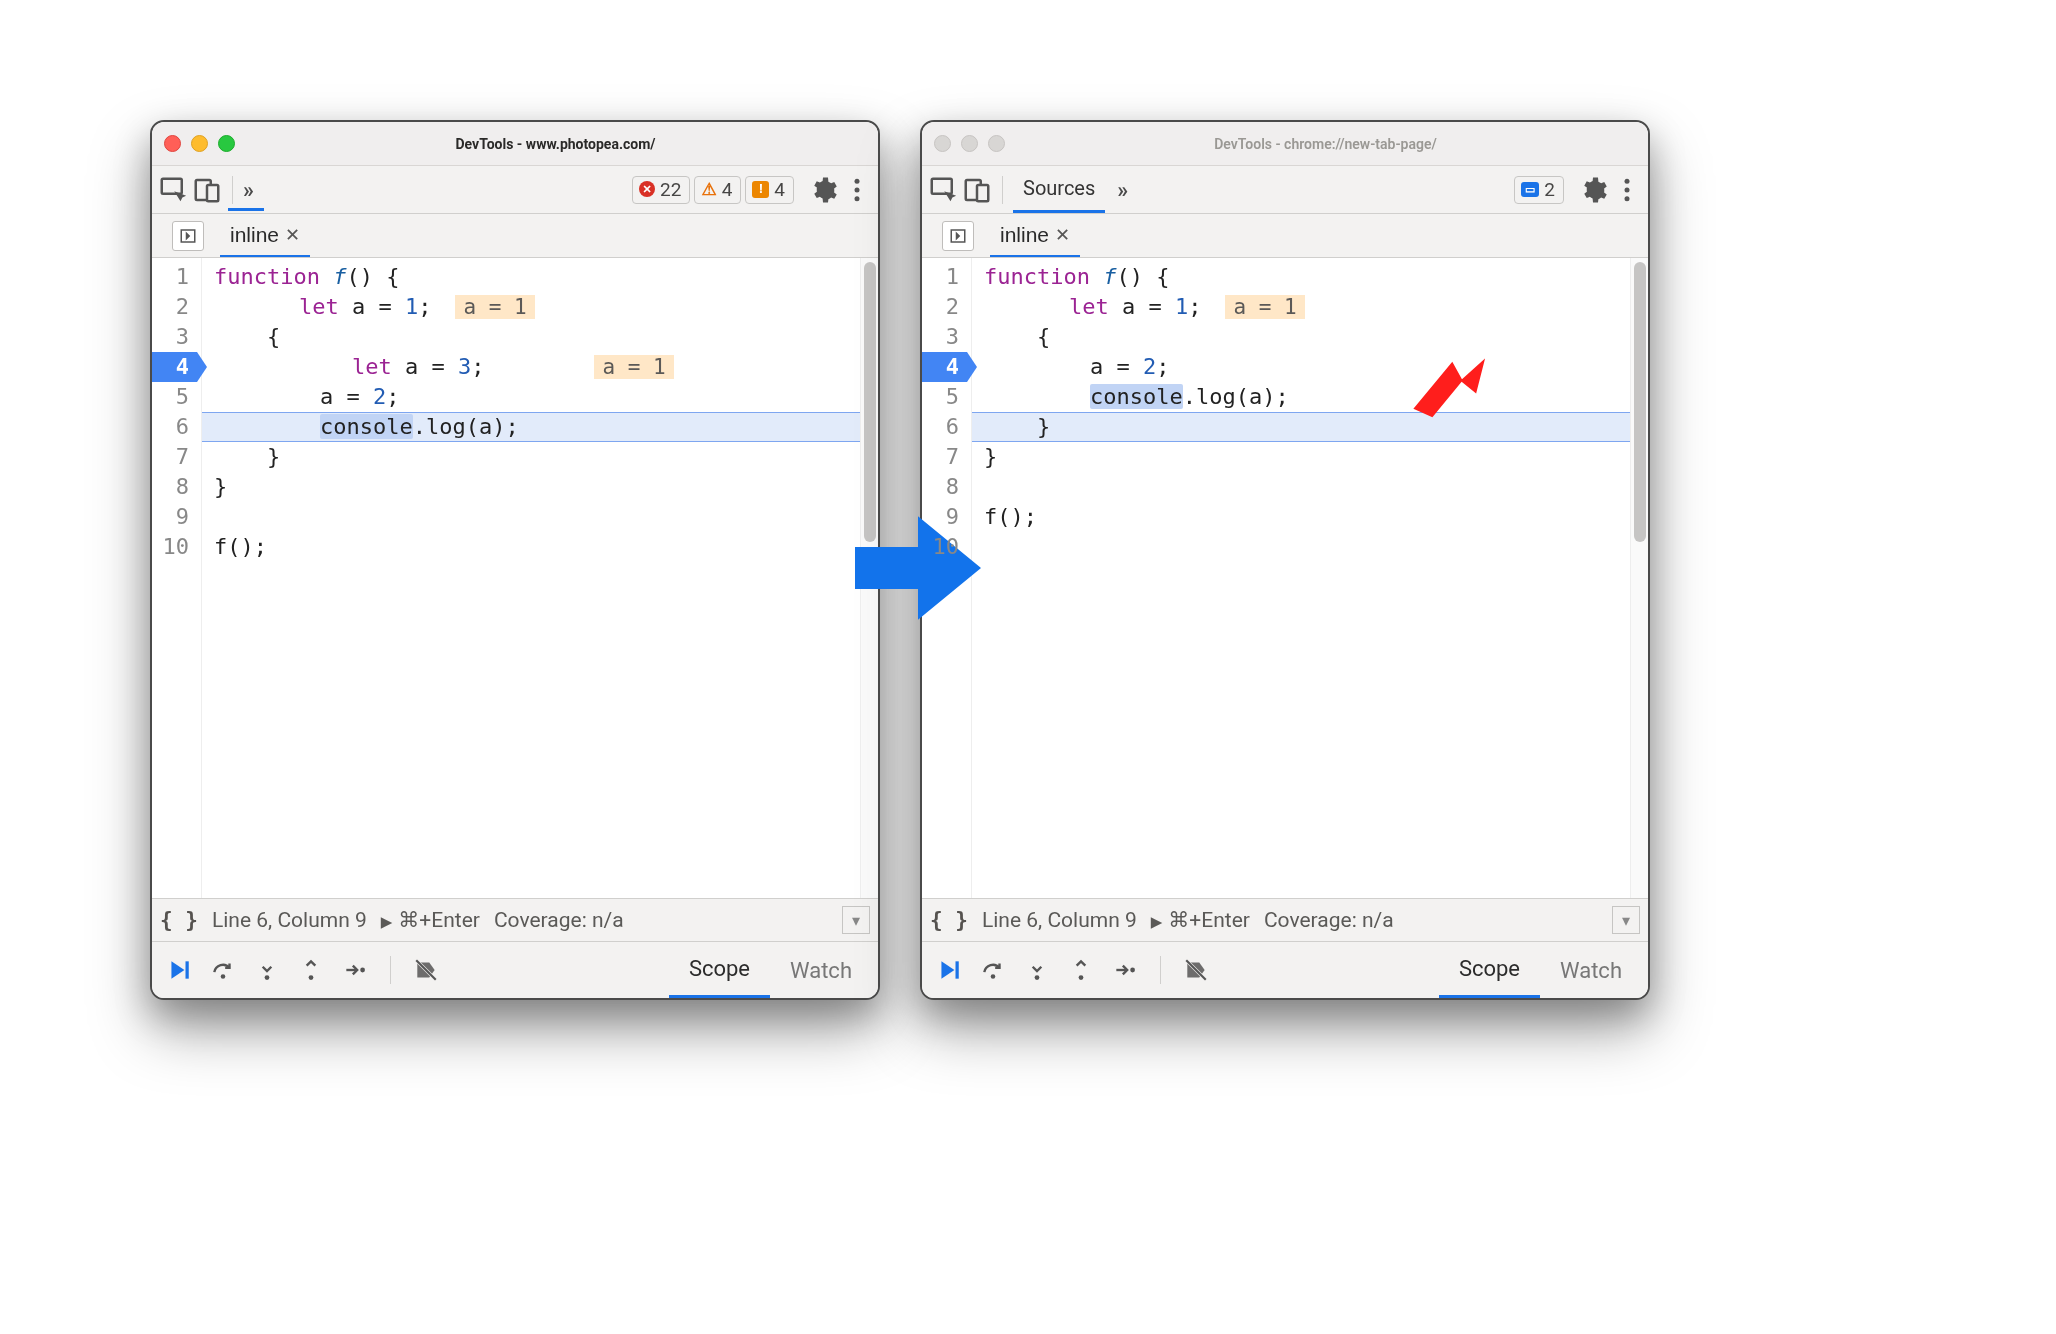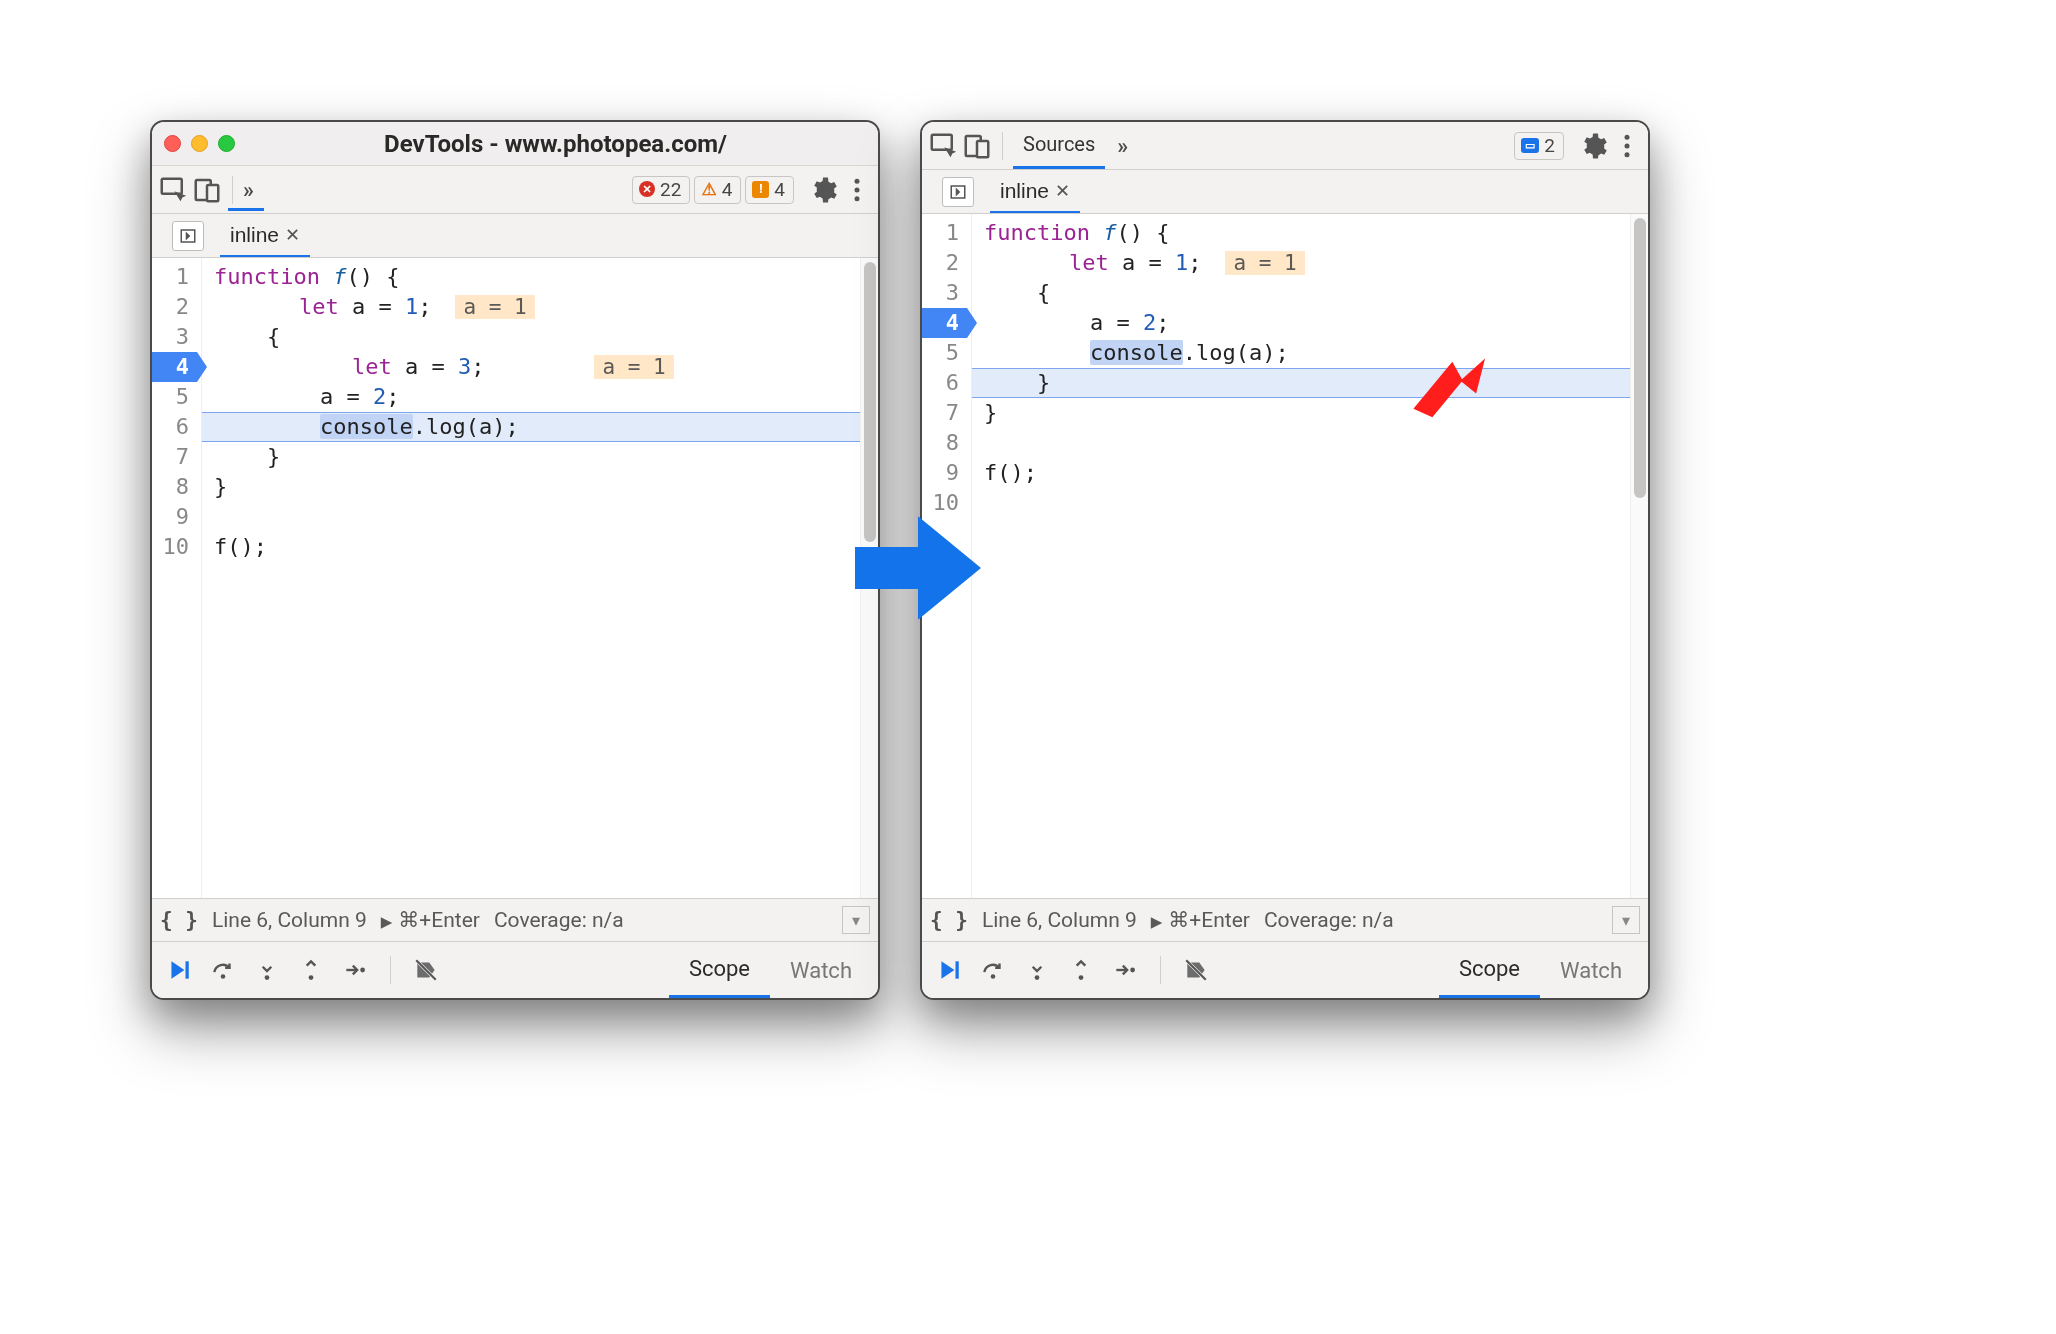--- a/index.html
+++ b/index.html
@@ -36,21 +36,21 @@
     border-top-left-radius: 12px;
     border-top-right-radius: 12px;
   }
   .traffic { display: flex; gap: 10px; margin-right: 10px; }
   .dot { width: 17px; height: 17px; border-radius: 50%; }
   .dot.close  { background: #ff5f57; border: 1px solid #e0443e; }
   .dot.min    { background: #febc2e; border: 1px solid #dfa123; }
   .dot.zoom   { background: #28c840; border: 1px solid #1dad2c; }
   .dot.inactive { background: #d8d6d4; border: 1px solid #c7c4c2; }
   .titletext {
-    flex: 1; text-align: center; font-size: 24px; font-weight: 700; color: #2a2928;
+    flex: 1; text-align: center; font-size: 14px; font-weight: 700; color: #2a2928;
     white-space: nowrap; overflow: hidden; text-overflow: ellipsis;
   }
   .titletext.inactive { color: #9a9894; font-weight: 600; }
 
   
   .topbar {
     flex: 0 0 48px;
     background: #f3f2f1;
     border-bottom: 1px solid #d0cfcd;
     display: flex;
@@ -349,20 +349,28 @@
           </div>
         <div class="ptab dim">
             <span>Watch</span>
           </div>
       </div>
     </div>
   </div>
 
   <div class="devwin" style="left:920px; top:120px;">
 
+    <div class="titlebar">
+      <div class="traffic">
+        <div class="dot inactive"></div>
+        <div class="dot inactive"></div>
+        <div class="dot inactive"></div>
+      </div>
+      <div class="titletext inactive">DevTools - chrome://new-tab-page/</div>
+    </div>
 
     <div class="topbar">
       <div class="tb-ico">
         <svg viewBox="0 0 24 24" fill="none" stroke="#555" stroke-width="2">
             <rect x="3" y="3" width="16" height="12" rx="1"></rect>
             <path d="M13 13 l5 8 l1.5 -3 l3 -1.5 z" fill="#555" stroke="none"></path>
           </svg>
       </div>
       <div class="tb-ico">
         <svg viewBox="0 0 24 24" fill="none" stroke="#555" stroke-width="2">

